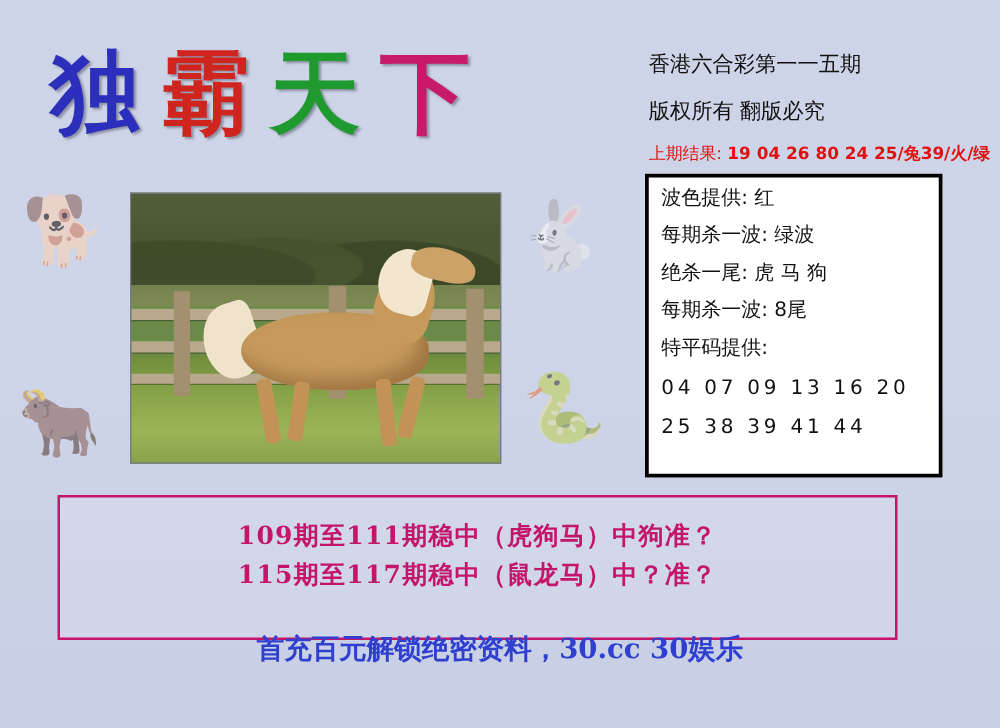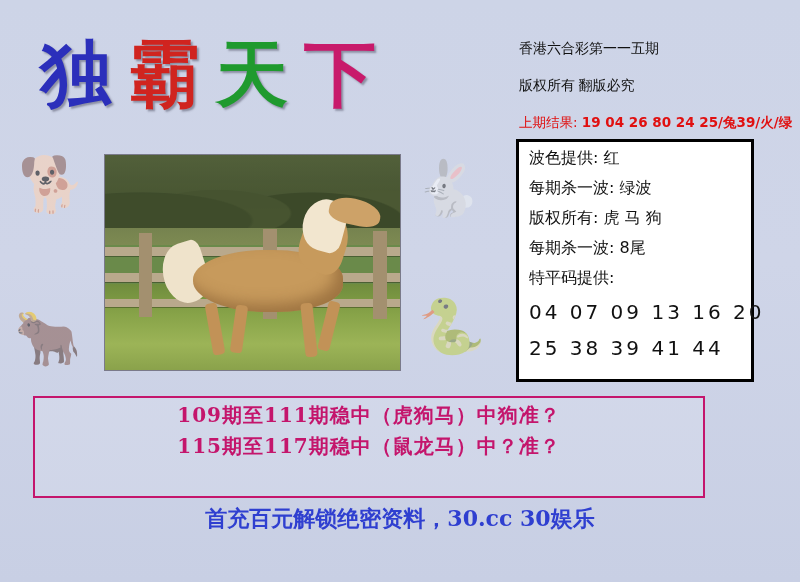--- a/index.html
+++ b/index.html
@@ -41,22 +41,22 @@
     letter-spacing: 0;
   }
   .t1 { color: #2b2fbb; }
   .t2 { color: #d0241f; }
   .t3 { color: #1f9a2e; }
   .t4 { color: #c81a6b; }
 
   
   .hdr-line {
     position: absolute;
-    font-family: Liberation Serif, serif;
-    font-size: 14px;
+    font-family: Liberation Sans, sans-serif;
+    font-size: 17px;
     color: #111;
     white-space: nowrap;
   }
   .hdr1 { left: 519px; top: 40px; }
   .hdr2 { left: 519px; top: 77px; }
 
   .last-result {
     position: absolute;
     left: 519px;
     top: 114px;
@@ -82,21 +82,21 @@
   .info-row {
     font-size: 16px;
     color: #111;
     line-height: 1;
     margin-bottom: 14px;
     white-space: nowrap;
   }
   .info-row .k { color: #111; }
   .info-row .v { color: #111; }
   .num-row {
-    font-size: 20px;
+    font-size: 16px;
     color: #111;
     letter-spacing: 3px;
     margin-bottom: 12px;
     white-space: nowrap;
   }
 
   
   .photo {
     position: absolute;
     left: 104px;
@@ -194,28 +194,28 @@
     user-select: none;
   }
   .z-dog   { left: 18px;  top: 158px; }
   .z-ox    { left: 14px;  top: 312px; }
   .z-rabbit{ left: 414px; top: 162px; }
   .z-snake { left: 418px; top: 300px; }
 
   
   .bottom-box {
     position: absolute;
-    left: 33px;
+    left: 46px;
     top: 396px;
     width: 672px;
-    height: 102px;
+    height: 116px;
     border: 2px solid #c4156c;
     background: rgba(255,255,255,0.12);
     box-sizing: border-box;
-    padding-top: 2px;
+    padding-top: 15px;
   }
   .bottom-line {
     font-family: "DejaVu Serif", "Liberation Serif", serif;
     font-weight: bold;
     font-size: 20px;
     color: #c4156c;
     text-align: center;
     letter-spacing: 1px;
     line-height: 31px;
     white-space: nowrap;
@@ -255,21 +255,21 @@
   <div class="info-box">
     <div class="info-row">
       <span class="k">波色提供:</span>
       <span class="v">红</span>
     </div>
     <div class="info-row">
       <span class="k">每期杀一波:</span>
       <span class="v">绿波</span>
     </div>
     <div class="info-row">
-      <span class="k">版权所有:</span>
+      <span class="k">绝杀一尾:</span>
       <span class="v">虎 马 狗</span>
     </div>
     <div class="info-row">
       <span class="k">每期杀一波:</span>
       <span class="v">8尾</span>
     </div>
     <div class="info-row">
       <span class="k">特平码提供:</span>
       <span class="v"></span>
     </div>

